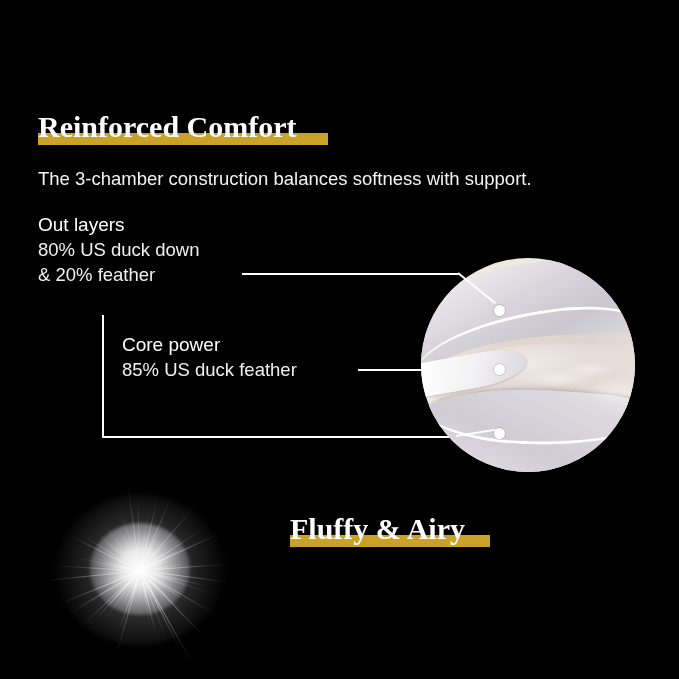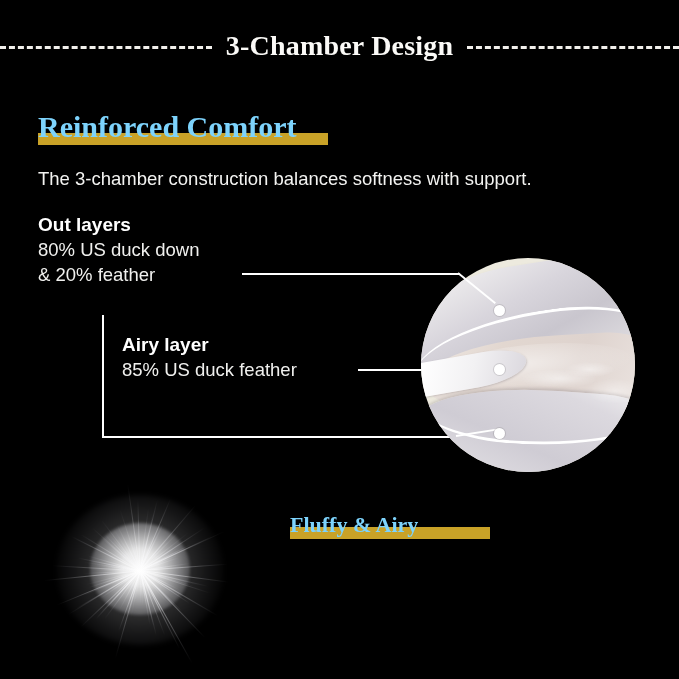--- a/index.html
+++ b/index.html
@@ -44,21 +44,21 @@
     color: #fbfaf7;
     letter-spacing: 0.2px;
     white-space: nowrap;
   }
 
   
   .gold-heading {
     position: absolute;
     font-family: "Liberation Serif", serif;
     font-weight: 700;
-    color: #7dd3fc;
+    color: #ffffff;
     white-space: nowrap;
     line-height: 1;
   }
   .gold-heading .bar {
     position: absolute;
     left: 0;
     bottom: -2px;
     height: 12px;
     background: #c9a227;
     z-index: 0;
@@ -71,41 +71,41 @@
   #heading-comfort {
     left: 38px;
     top: 112px;
     font-size: 30px;
   }
   #heading-comfort .bar { width: 290px; bottom: -3px; }
 
   #heading-fluffy {
     left: 290px;
     top: 514px;
-    font-size: 22px;
+    font-size: 30px;
   }
   #heading-fluffy .bar { width: 200px; bottom: -3px; }
 
   
   .body-text {
     position: absolute;
     color: #f3f3f1;
     font-size: 18.5px;
     line-height: 26px;
     white-space: pre-line;
   }
   #comfort-desc { left: 38px; top: 166px; width: 600px; }
   #fluffy-desc  { left: 290px; top: 566px; width: 370px; font-size: 19px; line-height: 28px; }
 
   
   .callout { position: absolute; }
   .callout .callout-title {
     color: #ffffff;
     font-size: 19px;
-    font-weight: 700;
+    font-weight: 400;
     line-height: 24px;
     white-space: nowrap;
   }
   .callout .callout-sub {
     color: #f0f0ee;
     font-size: 18.5px;
     line-height: 25px;
     white-space: pre-line;
   }
   #callout-outer { left: 38px; top: 213px; }
@@ -290,41 +290,36 @@
     border-radius: 1px;
   }
   #down-cluster .barb.s { width: 58px; opacity: 0.75; }
   #down-cluster .barb.l { width: 96px; opacity: 0.62; }
 </style>
 </head>
 <body>
 
 <div id="page">
 
-  <div class="header-row">
-    <div class="dash-line"></div>
-    <div class="header-title">3-Chamber Design</div>
-    <div class="dash-line"></div>
-  </div>
 
   <div class="gold-heading" id="heading-comfort">
     <span class="bar"></span>
     <span class="txt">Reinforced Comfort</span>
   </div>
 
   <div class="body-text" id="comfort-desc">The 3-chamber construction balances softness with support.</div>
 
   <div class="callout" id="callout-outer">
     <div class="callout-title">Out layers</div>
     <div class="callout-sub">80% US duck down
 &amp; 20% feather</div>
   </div>
 
   <div class="callout" id="callout-core">
-    <div class="callout-title">Airy layer</div>
+    <div class="callout-title">Core power</div>
     <div class="callout-sub">85% US duck feather</div>
   </div>
 
   <div class="conn conn-h" id="conn-outer-h"></div>
   <div class="conn conn-h" id="conn-core-h"></div>
   <div class="conn conn-v" id="conn-bracket-v"></div>
   <div class="conn conn-h" id="conn-bracket-h"></div>
 
   <div id="cutaway">
     <div class="chamber ch-top"></div>

